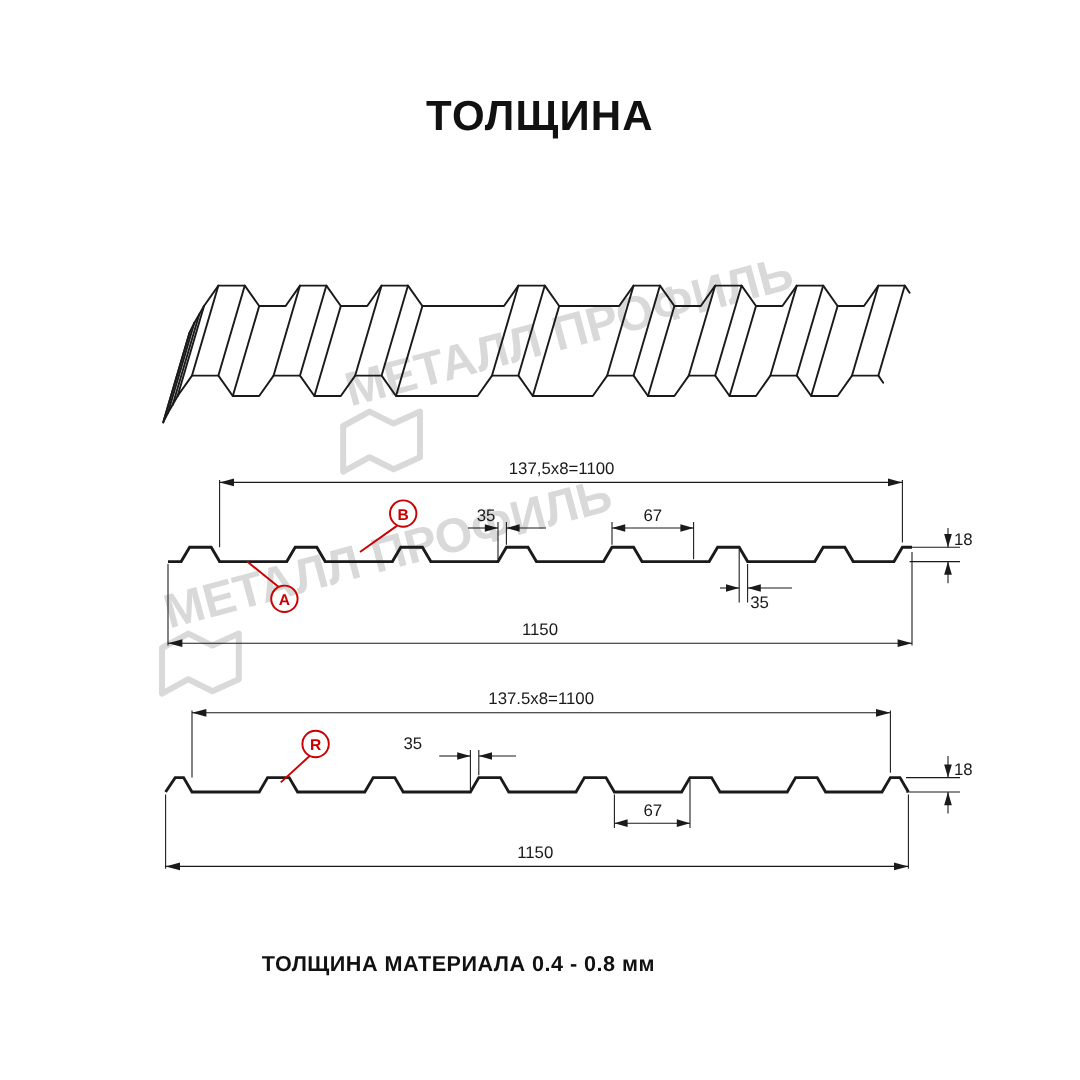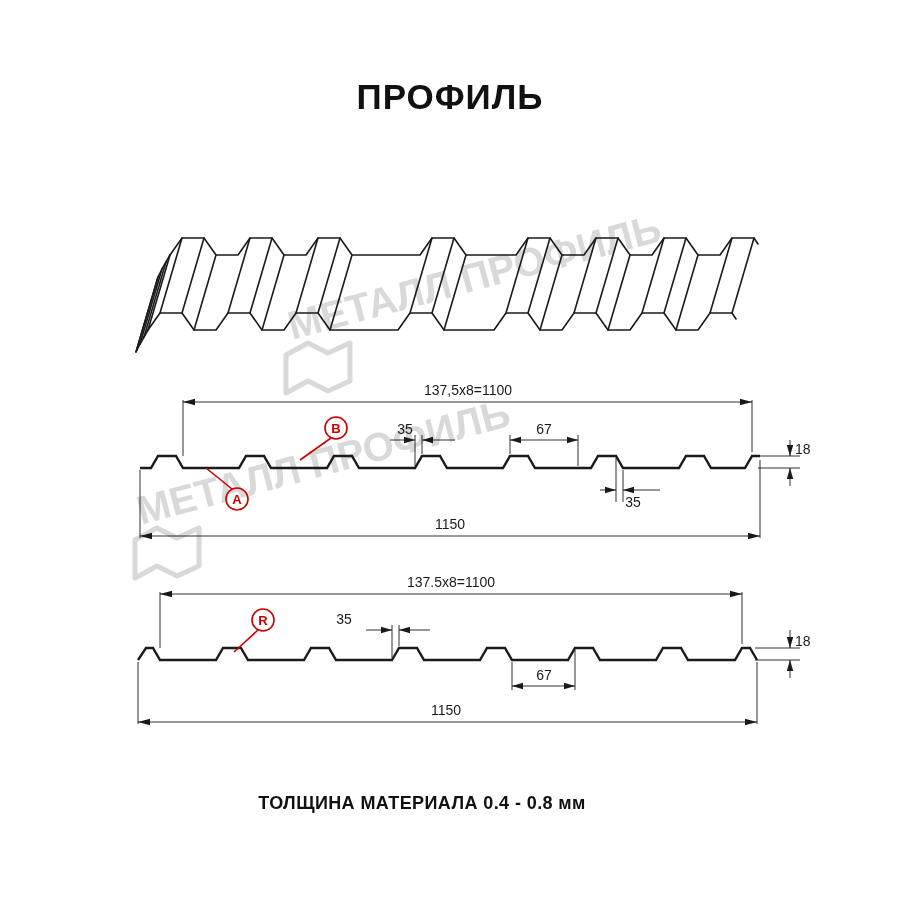--- a/index.html
+++ b/index.html
@@ -44,21 +44,20 @@
   .footer-note {
     position: absolute;
     top: 793px;
     left: 0;
     width: 764px;
     text-align: center;
     font-size: 18px;
     font-weight: bold;
     color: #111;
     letter-spacing: 0.4px;
-    padding-left: 40px;
   }
   svg.layer {
     position: absolute;
     left: 0;
     top: 0;
   }
   .wm {
     position: absolute;
     font-family: "Liberation Sans", sans-serif;
     font-weight: bold;
@@ -86,21 +85,21 @@
     pointer-events: none;
     user-select: none;
   }
 </style>
 </head>
 <body>
 
 <div class="page">
 
   <div class="title-block">
-    <div class="title">ПРОФИЛЬ</div>
+    <div class="title">ТОЛЩИНА</div>
   </div>
 
   <div class="wm wm1">МЕТАЛЛ ПРОФИЛЬ</div>
   <div class="wm wm2">МЕТАЛЛ ПРОФИЛЬ</div>
 
   <svg class="layer wm-logo" width="900" height="900" viewBox="0 0 900 900">
     <g fill="none" stroke="#d9d9d9" stroke-width="5" stroke-linejoin="round">
       <path d="M286 355 l22 -12 l20 10 l22 -10 l0 38 l-22 10 l-20 -10 l-22 12 z"></path>
       <path d="M135 540 l22 -12 l20 10 l22 -10 l0 38 l-22 10 l-20 -10 l-22 12 z"></path>
     </g>

